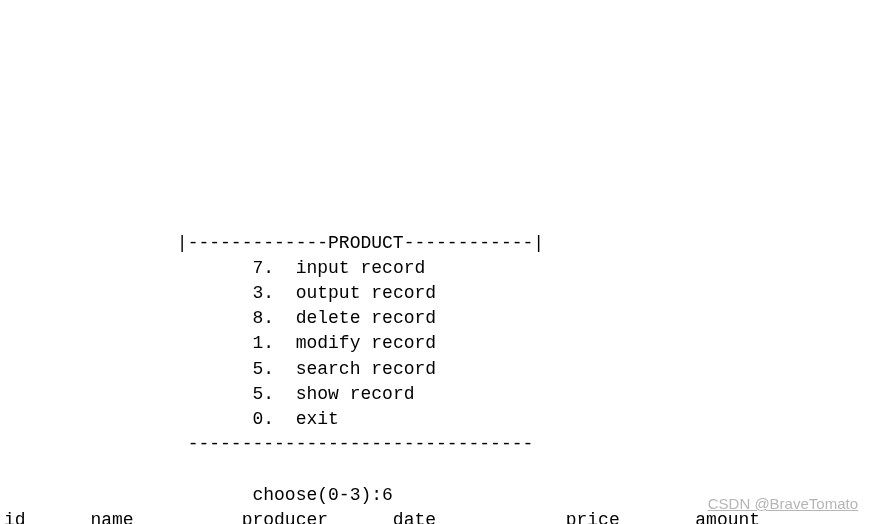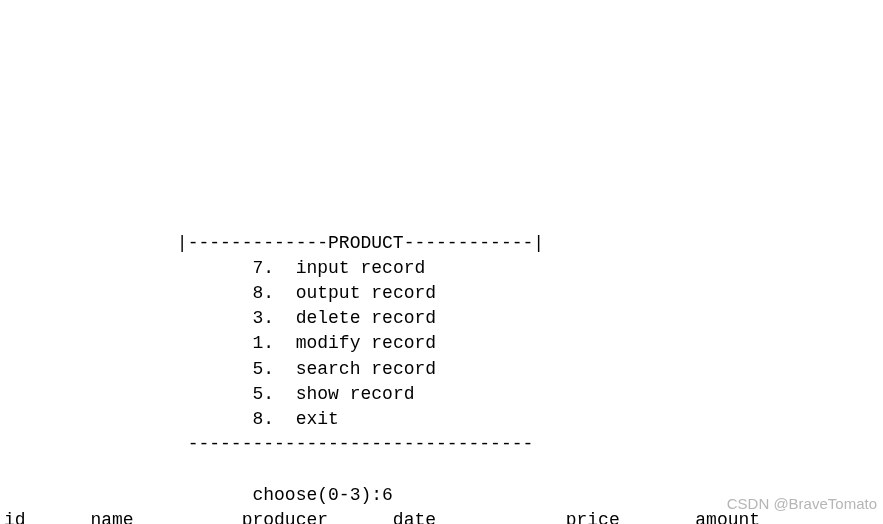--- a/index.html
+++ b/index.html
@@ -19,44 +19,45 @@
       width: 883px;
       height: 524px;
       overflow: hidden;
     }
     .terminal {
       font-family: 'Courier New', 'SimSun', monospace;
     }
     .watermark {
       position: absolute;
       bottom: 10px;
-      right: 6px;
+      right: 25px;
       color: rgba(120, 120, 120, 0.55);
       font-family: Arial, sans-serif;
       font-size: 15px;
+      text-decoration: underline;
     }
   </style>
 </head>
 <body>
 
 
 
 <div class="terminal"><span>
 
 
 
 </span>
 <span><span>                </span><span>|-------------PRODUCT------------|</span></span>
 <span><span>                       </span><span>7.  input record</span></span>
-<span><span>                       </span><span>8.  output record</span></span>
-<span><span>                       </span><span>3.  delete record</span></span>
+<span><span>                       </span><span>3.  output record</span></span>
+<span><span>                       </span><span>8.  delete record</span></span>
 <span><span>                       </span><span>1.  modify record</span></span>
 <span><span>                       </span><span>5.  search record</span></span>
 <span><span>                       </span><span>5.  show record</span></span>
-<span><span>                       </span><span>8.  exit</span></span>
+<span><span>                       </span><span>0.  exit</span></span>
 <span><span>                </span><span> --------------------------------</span></span>
 
 <span><span>                       </span><span>choose(0-3):</span><span>6</span></span>
 <span>id      name          producer      date            price       amount</span>
 
 
 </div>
 
 <div class="watermark">CSDN @BraveTomato</div>
 

